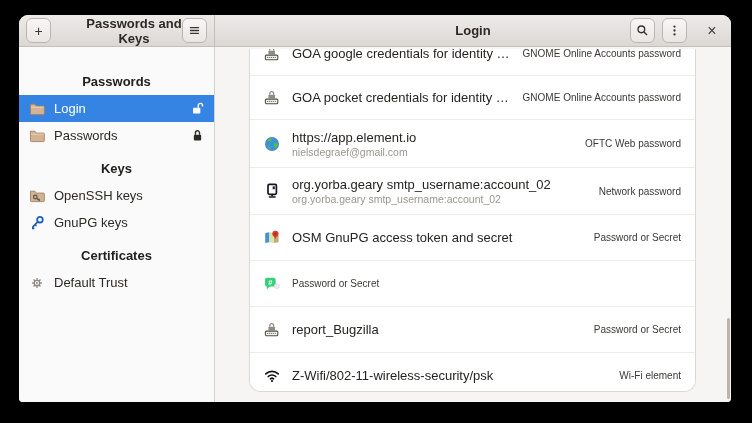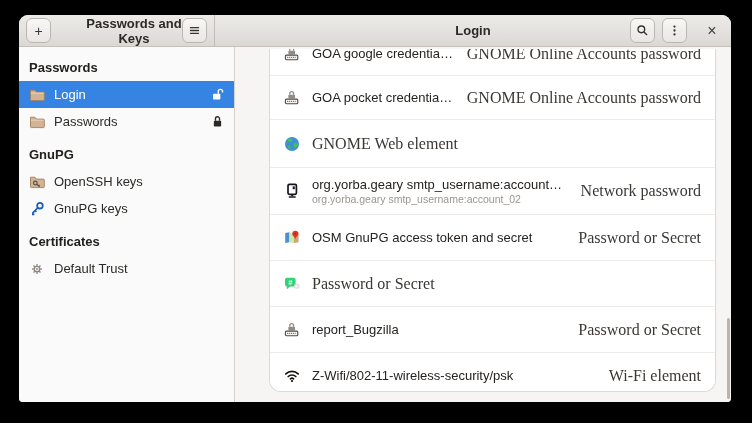--- a/index.html
+++ b/index.html
@@ -21,43 +21,43 @@
           background:linear-gradient(#f8f7f6,#e9e6e3);border:1px solid #bcb6b0;
           display:flex;align-items:center;justify-content:center;
           font-size:14px;color:#3a3733;cursor:pointer;}
   .tb-spacer{flex:1;}
   .glyph{line-height:1;}
   .close-btn{width:22px;height:22px;display:flex;align-items:center;justify-content:center;
              font-size:16px;color:#45423e;margin-left:14px;cursor:pointer;}
   .btn-gap{width:7px;}
   
   .content{display:flex;height:355px;}
-  .sidebar{width:216px;box-sizing:border-box;background:#fbfafa;
-           border-right:1px solid #d5d1cc;padding-top:1px;}
+  .sidebar{width:196px;box-sizing:border-box;background:#fbfafa;
+           border-right:1px solid #d5d1cc;padding-top:15px;text-align:center;}
   .side-header{font-weight:bold;font-size:13px;color:#23211e;padding:12px 10px 6px 10px;}
   .side-row{height:27px;display:flex;align-items:center;gap:9px;padding:0 10px;
             font-size:13px;color:#2c2a26;cursor:pointer;}
   .side-row.selected{background:#3584e4;color:#ffffff;}
   .side-row .flex1{flex:1;}
   .icon16{width:16px;height:16px;flex:0 0 auto;display:flex;align-items:center;justify-content:center;}
   .icon13{width:14px;height:14px;flex:0 0 auto;display:flex;align-items:center;justify-content:center;}
   
   .main{flex:1;position:relative;background:#f6f5f4;}
   .card{position:absolute;left:34px;top:2px;width:447px;height:343px;box-sizing:border-box;
         background:#fff;border:1px solid #dcd8d3;border-top:none;
         border-radius:0 0 12px 12px;overflow:hidden;}
   .row{display:flex;align-items:center;gap:12px;padding:0 14px;
        border-bottom:1px solid #eeebe8;cursor:pointer;background:#fff;}
   .row:last-child{border-bottom:none;}
   .h43{height:43px}.h45{height:45px}.h46{height:46px}.h47{height:47px}
   .row.clip{margin-top:-17px;}
   .row-text{flex:1;min-width:0;}
   .row-title{font-size:13px;color:#262320;white-space:nowrap;overflow:hidden;text-overflow:ellipsis;}
   .row-sub{font-size:10.5px;color:#9a9691;margin-top:1px;white-space:nowrap;overflow:hidden;}
-  .row-type{font-size:16px;color:#3b3834;white-space:nowrap;flex:0 0 auto;font-family:Liberation Serif, serif;}
+  .row-type{font-size:10px;color:#3b3834;white-space:nowrap;flex:0 0 auto;}
   .vscroll{position:absolute;right:1px;top:271px;width:3px;height:81px;
            background:#b9b4ae;border-radius:2px;}
 </style>
 </head>
 <body>
 
 <div class="window">
 
   <div class="titlebar">
     <div class="tb-left">
@@ -128,21 +128,21 @@
         <span>Passwords</span>
         <span class="flex1"></span>
         <span class="icon13">
           <svg width="13" height="13" viewBox="0 0 16 16">
             <rect x="3.5" y="7" width="9" height="7" rx="1.2" fill="#2b2924"></rect>
             <path d="M5.5 7 V4.7 a2.5 2.5 0 0 1 5 0 V7" fill="none" stroke="#2b2924" stroke-width="1.7"></path>
           </svg>
         </span>
       </div>
 
-      <div class="side-header">GnuPG</div>
+      <div class="side-header">Keys</div>
 
       <div class="side-row">
         <span class="icon16">
           <svg width="16" height="16" viewBox="0 0 16 16">
             <path d="M1.5 3.2 h4.4 l1.4 1.9 h7.2 a.8 .8 0 0 1 .8 .8 v6.9 a.8 .8 0 0 1 -.8 .8 H2.3 a.8 .8 0 0 1 -.8 -.8 z" fill="#d2b495" stroke="#a2815d" stroke-width=".9"></path>
             <circle cx="6.3" cy="9" r="1.8" fill="none" stroke="#57524c" stroke-width="1.2"></circle>
             <path d="M7.7 10.2 l3 2.6 M9.6 11.8 l1-1" fill="none" stroke="#57524c" stroke-width="1.2"></path>
           </svg>
         </span>
         <span>OpenSSH keys</span>
@@ -210,21 +210,25 @@
 
         <div class="row h47">
           <span class="icon16">
             <svg width="16" height="16" viewBox="0 0 16 16">
               <circle cx="8" cy="8" r="7" fill="#3d8fd6"></circle>
               <path d="M4.5 2.6 a4 3 0 0 1 4 .6 l-1.5 2.6 -3.4 -.6 z" fill="#4cc04c"></path>
               <path d="M10.5 6.5 l3.4 1.2 a6 6 0 0 1 -2 4.6 l-2.6 -2.4 z" fill="#4cc04c"></path>
               <path d="M3.4 9.5 l2.8 1 .4 2.9 a6 6 0 0 1 -3.2 -3.9 z" fill="#4cc04c"></path>
             </svg>
           </span>
-          <span class="row-type">GNOME Web element</span>
+          <div class="row-text">
+            <div class="row-title">https://app.element.io</div>
+            <div class="row-sub">nielsdegraef@gmail.com</div>
+          </div>
+          <span class="row-type">OFTC Web password</span>
         </div>
 
         <div class="row h46">
           <span class="icon16">
             <svg width="16" height="16" viewBox="0 0 16 16">
               <rect x="4" y="1.4" width="8.4" height="10" rx="1.3" fill="none" stroke="#17141f" stroke-width="1.7"></rect>
               <rect x="8.7" y="3.4" width="2.1" height="2.8" fill="#17141f"></rect>
               <rect x="7.3" y="11.4" width="1.8" height="1.8" fill="#17141f"></rect>
               <rect x="4.6" y="13.2" width="7.2" height="1.6" rx=".8" fill="#17141f"></rect>
             </svg>

